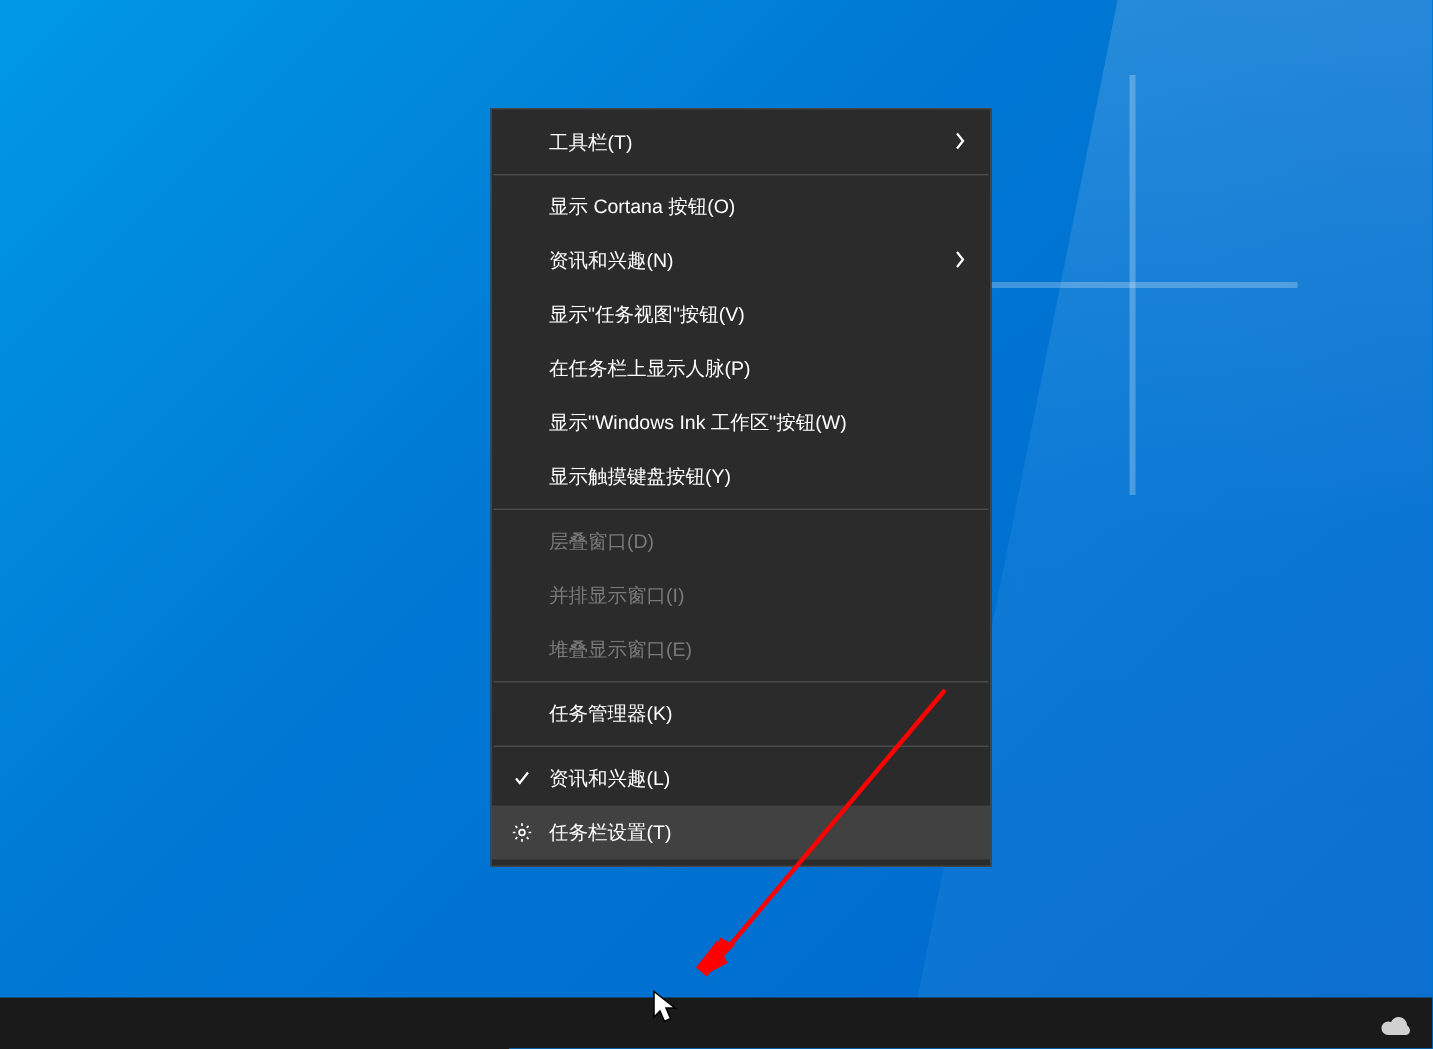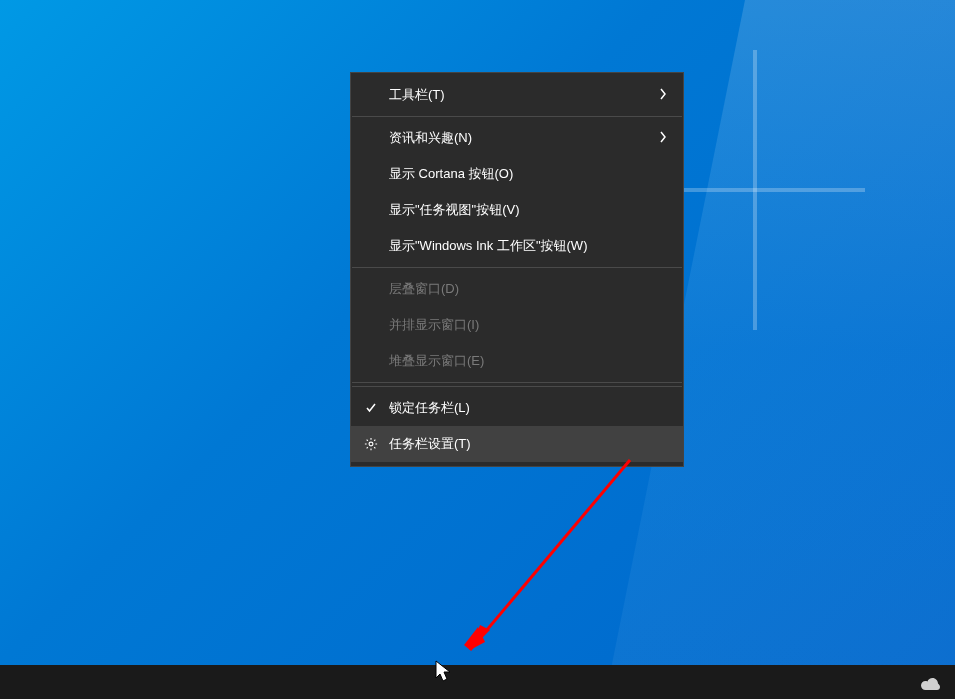--- a/index.html
+++ b/index.html
@@ -80,21 +80,21 @@
       position: absolute;
       bottom: 6px;
       right: 12px;
       width: 24px;
       height: 18px;
       color: #ccc;
     }
     
     .context-menu {
       position: absolute;
-      left: 350px;
+      left: 327px;
       top: 72px;
       width: 334px;
       background: #2b2b2b;
       border: 1px solid #444;
       padding: 4px 0;
     }
     
     .menu-item {
       display: flex;
       align-items: center;
@@ -174,69 +174,78 @@
         <svg width="8" height="12" viewBox="0 0 8 12">
             <path fill="none" stroke="#fff" stroke-width="1.5" d="M2 1l4 5-4 5"></path>
           </svg>
       </span>
     </div>
 
     <div class="menu-separator"></div>
 
 
     <div class="menu-item">
+      <span>显示 Cortana 按钮(O)</span>
+    </div>
+
+    <div class="menu-item">
       <span>资讯和兴趣(N)</span>
       <span class="chevron">
         <svg width="8" height="12" viewBox="0 0 8 12">
             <path fill="none" stroke="#fff" stroke-width="1.5" d="M2 1l4 5-4 5"></path>
           </svg>
       </span>
     </div>
 
     <div class="menu-item">
-      <span>显示 Cortana 按钮(O)</span>
-    </div>
-
-    <div class="menu-item">
       <span>显示"任务视图"按钮(V)</span>
     </div>
 
+    <div class="menu-item">
+      <span>在任务栏上显示人脉(P)</span>
+    </div>
 
     <div class="menu-item">
       <span>显示"Windows Ink 工作区"按钮(W)</span>
     </div>
 
+    <div class="menu-item">
+      <span>显示触摸键盘按钮(Y)</span>
+    </div>
 
     <div class="menu-separator"></div>
 
     <div class="menu-item disabled">
       <span>层叠窗口(D)</span>
     </div>
 
     <div class="menu-item disabled">
       <span>并排显示窗口(I)</span>
     </div>
 
     <div class="menu-item disabled">
       <span>堆叠显示窗口(E)</span>
     </div>
 
 
     <div class="menu-separator"></div>
 
+    <div class="menu-item">
+      <span>任务管理器(K)</span>
+    </div>
 
     <div class="menu-separator"></div>
 
     <div class="menu-item">
       <span class="icon-slot">
         <svg width="12" height="12" viewBox="0 0 12 12">
             <path fill="none" stroke="#fff" stroke-width="1.5" d="M2 6l2.5 3L10 2"></path>
           </svg>
       </span>
-      <span>锁定任务栏(L)</span>
+      <span>资讯和兴趣(L)</span>
     </div>
 
     <div class="menu-item hover">
       <span class="icon-slot">
         <svg width="14" height="14" viewBox="0 0 16 16">
           <circle cx="8" cy="8" r="2.2" fill="none" stroke="#fff" stroke-width="1.3"></circle>
           <path fill="none" stroke="#fff" stroke-width="1.3" d="M8 1v2M8 13v2M1 8h2M13 8h2M3 3l1.4 1.4M11.6 11.6L13 13M3 13l1.4-1.4M11.6 4.4L13 3"></path>
         </svg>
       </span>
       <span>任务栏设置(T)</span>

